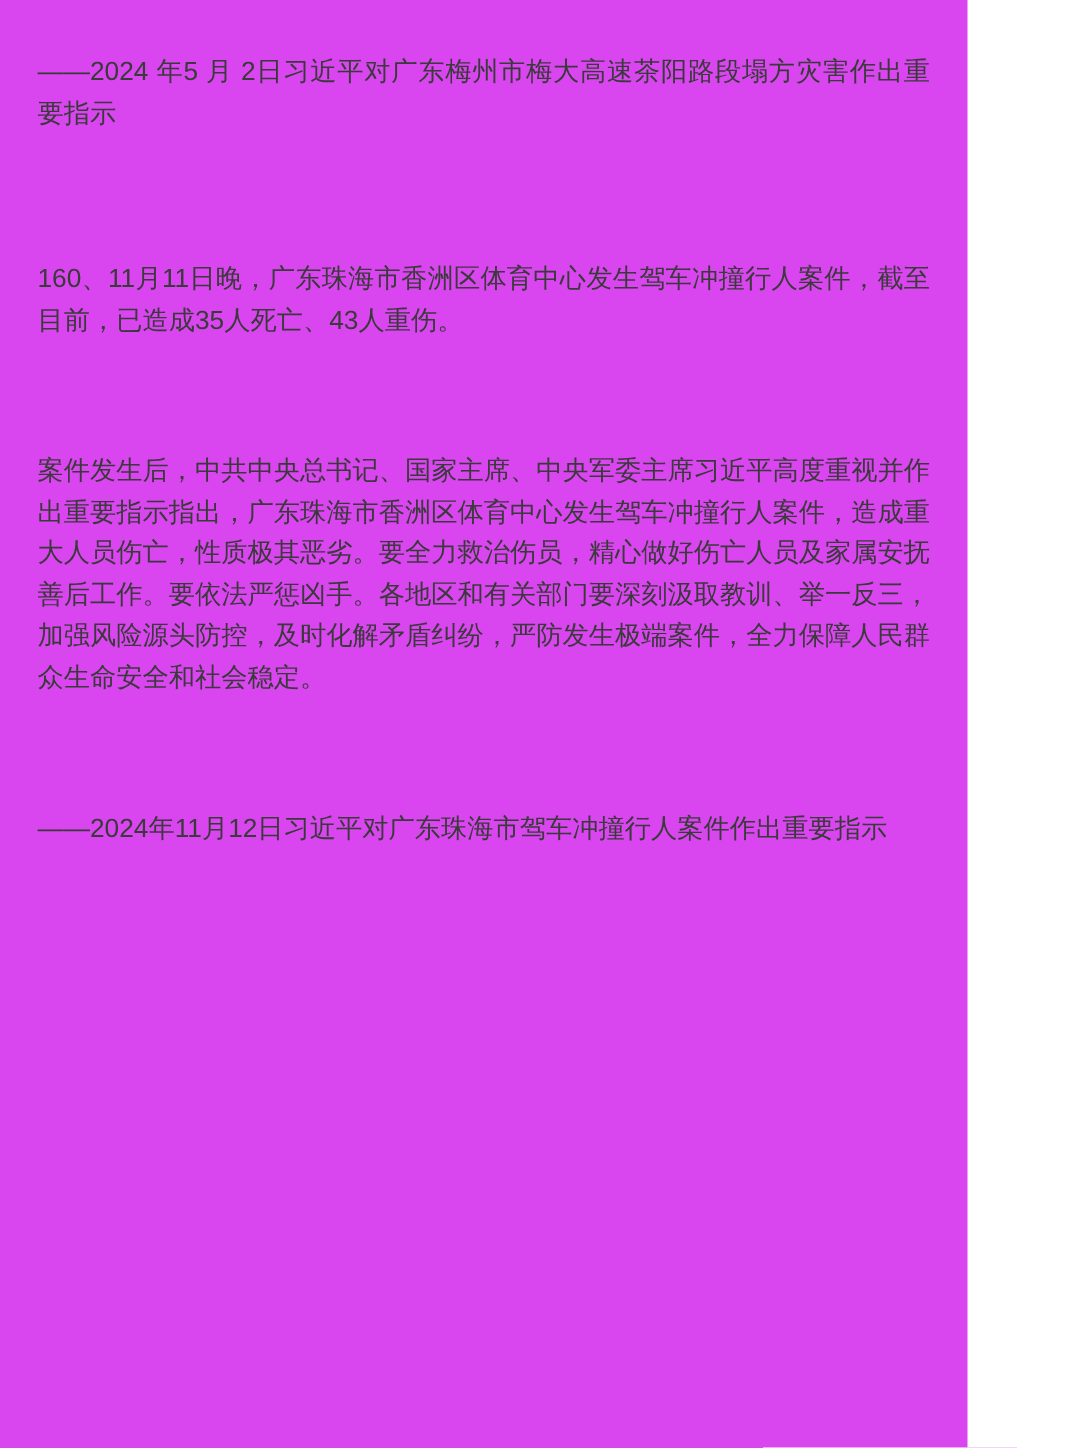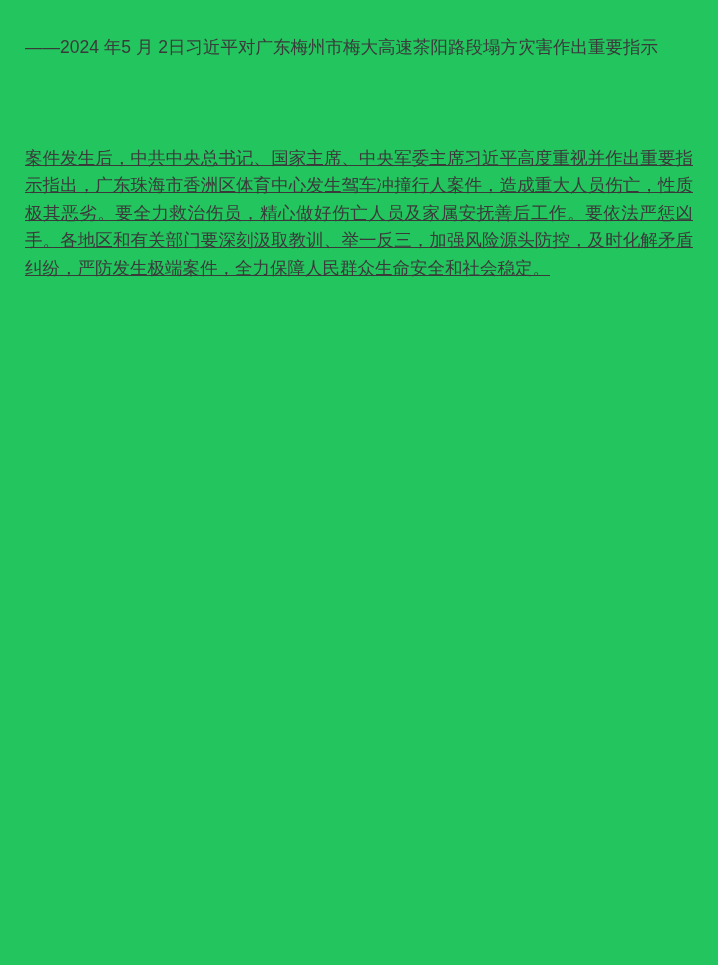--- a/index.html
+++ b/index.html
@@ -8,48 +8,50 @@
     background: #ffffff;
   }
   body {
     width: 718px;
     height: 965px;
     overflow: hidden;
     font-family: "Liberation Sans", "DejaVu Sans", sans-serif;
   }
   .doc-page {
     box-sizing: border-box;
-    width: 718px;
+    width: 645px;
     height: 965px;
     padding: 34px 25px 0 25px;
-    background: #22c55e;
+    background: #d946ef;
     color: #3a3a3a;
     font-size: 17.5px;
     line-height: 27.5px;
     text-align: justify;
     letter-spacing: 0;
     word-break: break-all;
   }
   .doc-page p {
     margin: 0;
     padding: 0;
   }
   
   .gap-a { margin-bottom: 83px !important; }
   .gap-b { margin-bottom: 67px !important; }
   .gap-c { margin-bottom: 72px !important; }
   .gap-d { margin-bottom: 25px !important; }
   .gap-e { margin-bottom: 73px !important; }
-  .gap-f { margin-bottom: 74px !important; text-decoration: underline; }
+  .gap-f { margin-bottom: 74px !important; }
 </style>
 </head>
 <body>
 
 <div class="doc-page">
   <p class="gap-a">——2024 年5 月 2日习近平对广东梅州市梅大高速茶阳路段塌方灾害作出重要指示</p>
 
 
 
 
+  <p class="gap-e">160、11月11日晚，广东珠海市香洲区体育中心发生驾车冲撞行人案件，截至目前，已造成35人死亡、43人重伤。</p>
 
   <p class="gap-f">案件发生后，中共中央总书记、国家主席、中央军委主席习近平高度重视并作出重要指示指出，广东珠海市香洲区体育中心发生驾车冲撞行人案件，造成重大人员伤亡，性质极其恶劣。要全力救治伤员，精心做好伤亡人员及家属安抚善后工作。要依法严惩凶手。各地区和有关部门要深刻汲取教训、举一反三，加强风险源头防控，及时化解矛盾纠纷，严防发生极端案件，全力保障人民群众生命安全和社会稳定。</p>
 
+  <p>——2024年11月12日习近平对广东珠海市驾车冲撞行人案件作出重要指示</p>
 </div>
 
 </body></html>

